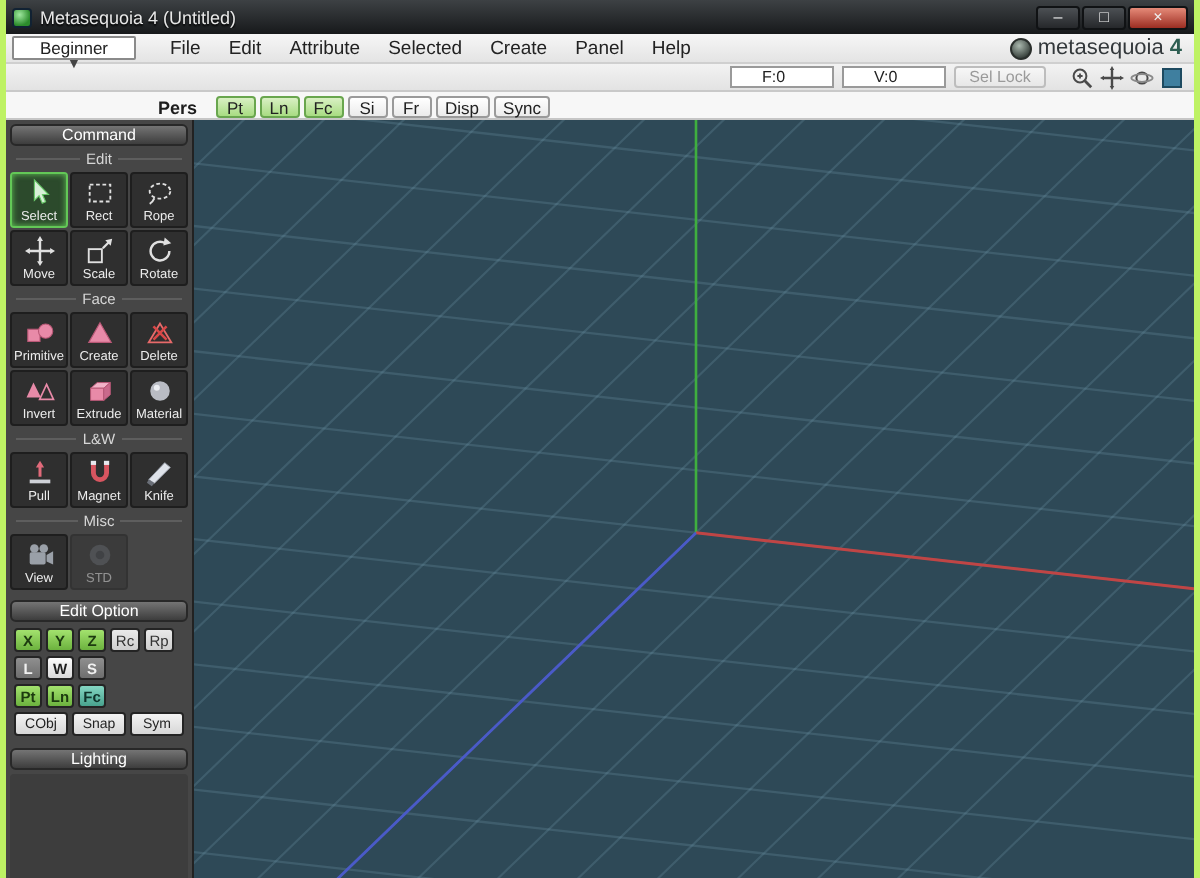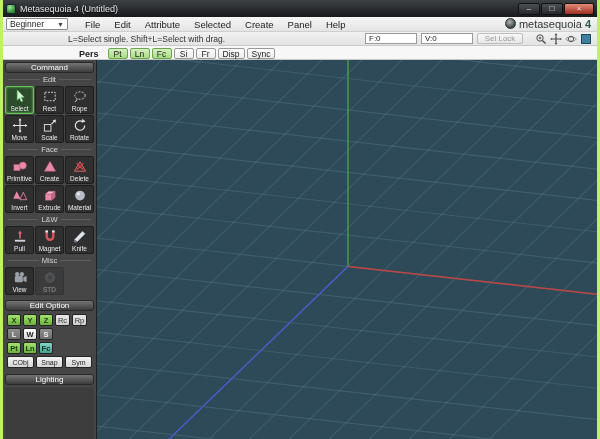--- a/index.html
+++ b/index.html
@@ -14,34 +14,34 @@
   .win-title { white-space:nowrap; overflow:hidden; text-shadow:0 1px 1px #000; }
   .win-controls { margin-left:auto; display:flex; gap:1px; }
   .win-btn { width:22px; height:12px; display:flex; align-items:center; justify-content:center;
     font-size:8px; color:#eee; background:linear-gradient(#4c5054,#26282b); border:1px solid #101214; border-radius:2px; cursor:default; }
   .win-btn.close { width:30px; background:linear-gradient(#e58a78,#9c2d22); }
 
   
   .menubar { height:15px; background:linear-gradient(#f6f6f6,#e4e4e4); border-bottom:1px solid #cfcfcf;
     display:flex; align-items:center; font-size:9.5px; color:#222; padding:0 3px; }
   .mode-select { width:62px; height:12px; background:#fff; border:1px solid #8a8a8a; border-radius:1px;
-    display:flex; align-items:center; justify-content:space-between; font-size:8.5px; padding:0 3px; margin-right:10px; }
+    display:flex; align-items:center; justify-content:space-between; font-size:8.5px; padding:0 3px; margin-right:10px;flex-direction:column; }
   .mode-caret { font-size:7px; color:#444; }
   .menu-item { padding:0 7px; height:100%; display:flex; align-items:center; }
-  .mq-logo { margin-left:auto; display:flex; align-items:flex-start; gap:3px; padding-right:3px; color:#33383b; font-size:11px; }
+  .mq-logo { margin-left:auto; display:flex; align-items:flex-end; gap:3px; padding-right:3px; color:#33383b; font-size:11px; }
   .logo-mark { width:11px; height:11px; border-radius:50%;
     background:radial-gradient(circle at 40% 32%, #aab8ae, #39423d 75%); border:1px solid #2a2f2c; }
   .logo-4 { font-weight:bold; color:#2e5e52; }
 
   
   .toolbar2 { height:14px; background:linear-gradient(#f2f2f2,#e3e3e3); border-bottom:1px solid #c9c9c9;
     display:flex; align-items:center; gap:4px; font-size:8.5px; color:#333; padding:0 5px; }
   .hint { margin-left:60px; white-space:nowrap; }
   .stat-box { width:52px; height:11px; background:#fff; border:1px solid #9a9a9a;
-    display:flex; align-items:center; padding:0 3px; font-size:8px; color:#222; }
+    display:flex; align-items:center; padding:0 15px; font-size:8px; color:#222; }
   .stat-box.first { margin-left:auto; }
   .sel-lock { width:46px; height:11px; display:flex; align-items:center; justify-content:center;
     font-size:8px; color:#9a9a9a; background:linear-gradient(#f7f7f7,#e7e7e7); border:1px solid #bdbdbd; border-radius:2px; }
   .tool-icons { display:flex; gap:3px; margin-left:8px; align-items:center; }
   .t-icon { width:12px; height:12px; display:block; }
 
   
   .viewbar { height:14px; background:#f7f7f7; border-bottom:1px solid #c6c6c6;
     display:flex; align-items:flex-end; gap:2px; font-size:8.5px; padding-left:76px; }
   .pers-label { font-weight:bold; font-size:9px; color:#1d1d1d; margin-right:7px; }
@@ -111,21 +111,20 @@
     <div class="menu-item">Panel</div>
     <div class="menu-item">Help</div>
     <div class="mq-logo">
       <span class="logo-mark"></span>
       <span>metasequoia</span>
         <span class="logo-4">4</span>
     </div>
   </div>
 
   <div class="toolbar2">
-    <span class="hint">L=Select single.  Shift+L=Select with drag.</span>
     <div class="stat-box first">F:0</div>
     <div class="stat-box">V:0</div>
     <div class="sel-lock">Sel Lock</div>
     <div class="tool-icons">
       <svg class="t-icon" viewBox="0 0 12 12">
         <circle cx="5" cy="5" r="3.2" fill="none" stroke="#4a4a4a" stroke-width="1"></circle>
         <path d="M7.4 7.4 L10.6 10.6" stroke="#4a4a4a" stroke-width="1.4"></path>
         <path d="M3.7 5 H6.3 M5 3.7 V6.3" stroke="#4a4a4a" stroke-width="0.9"></path>
       </svg>
       <svg class="t-icon" viewBox="0 0 12 12">

